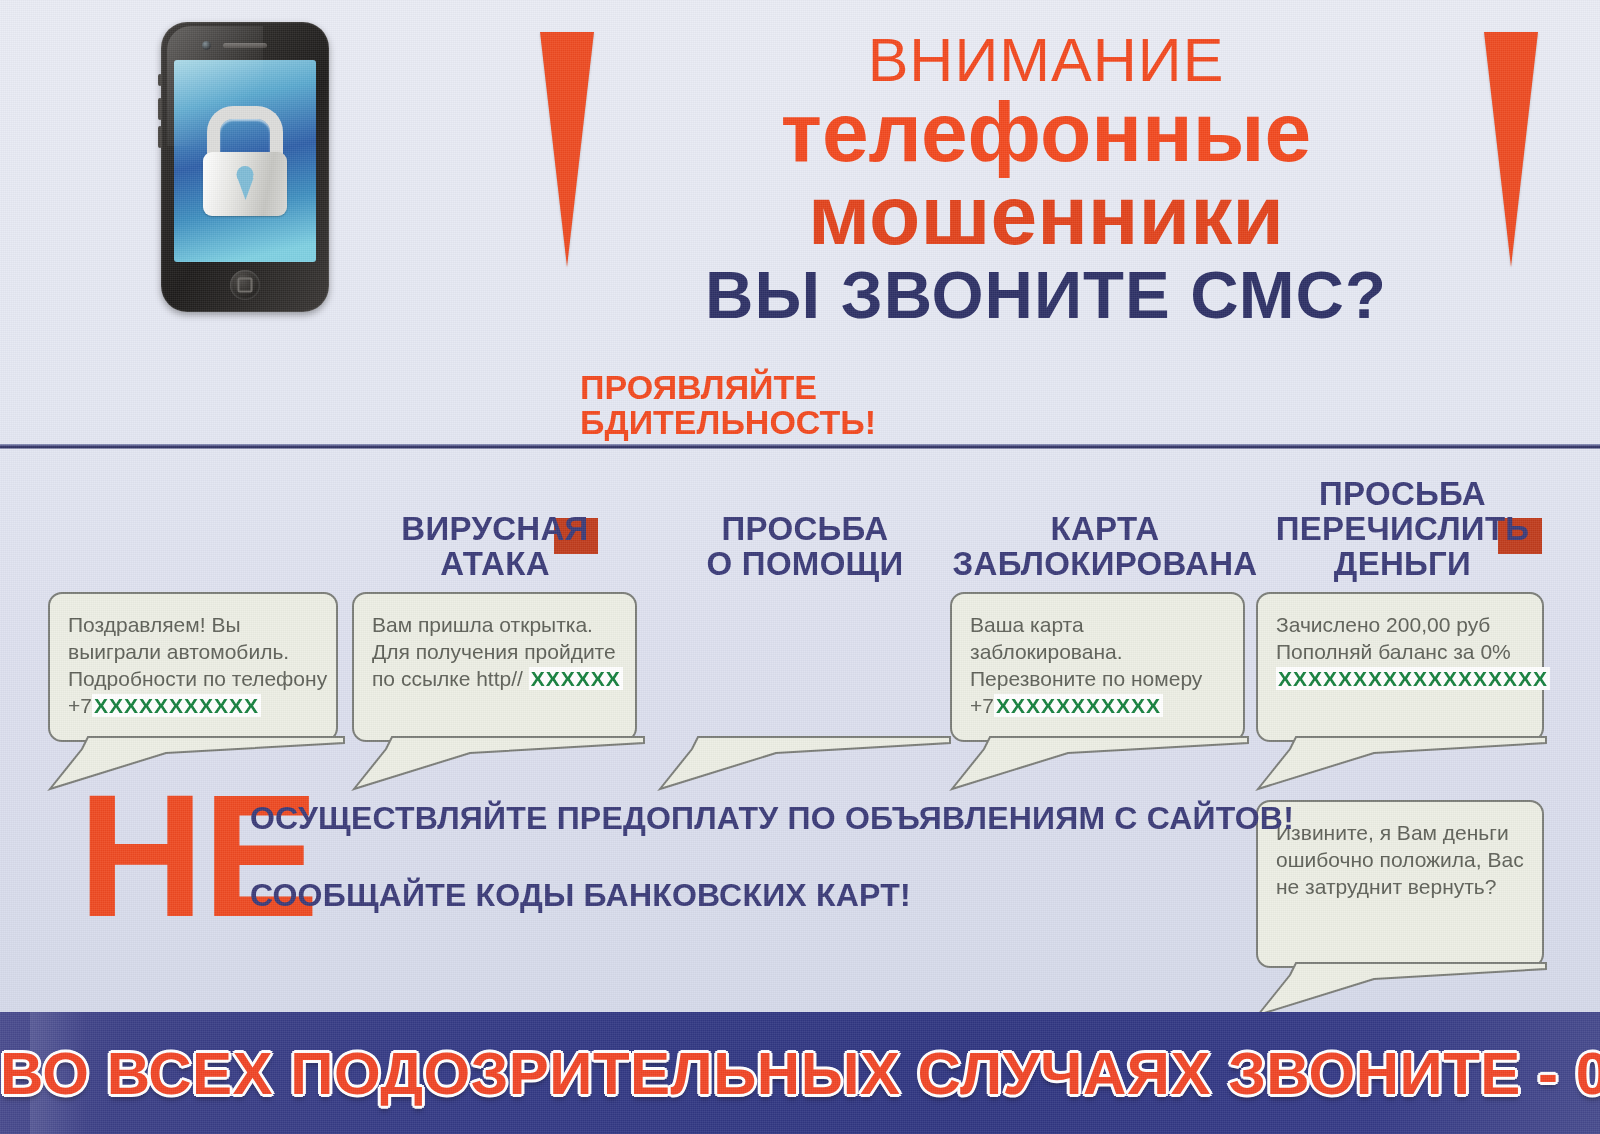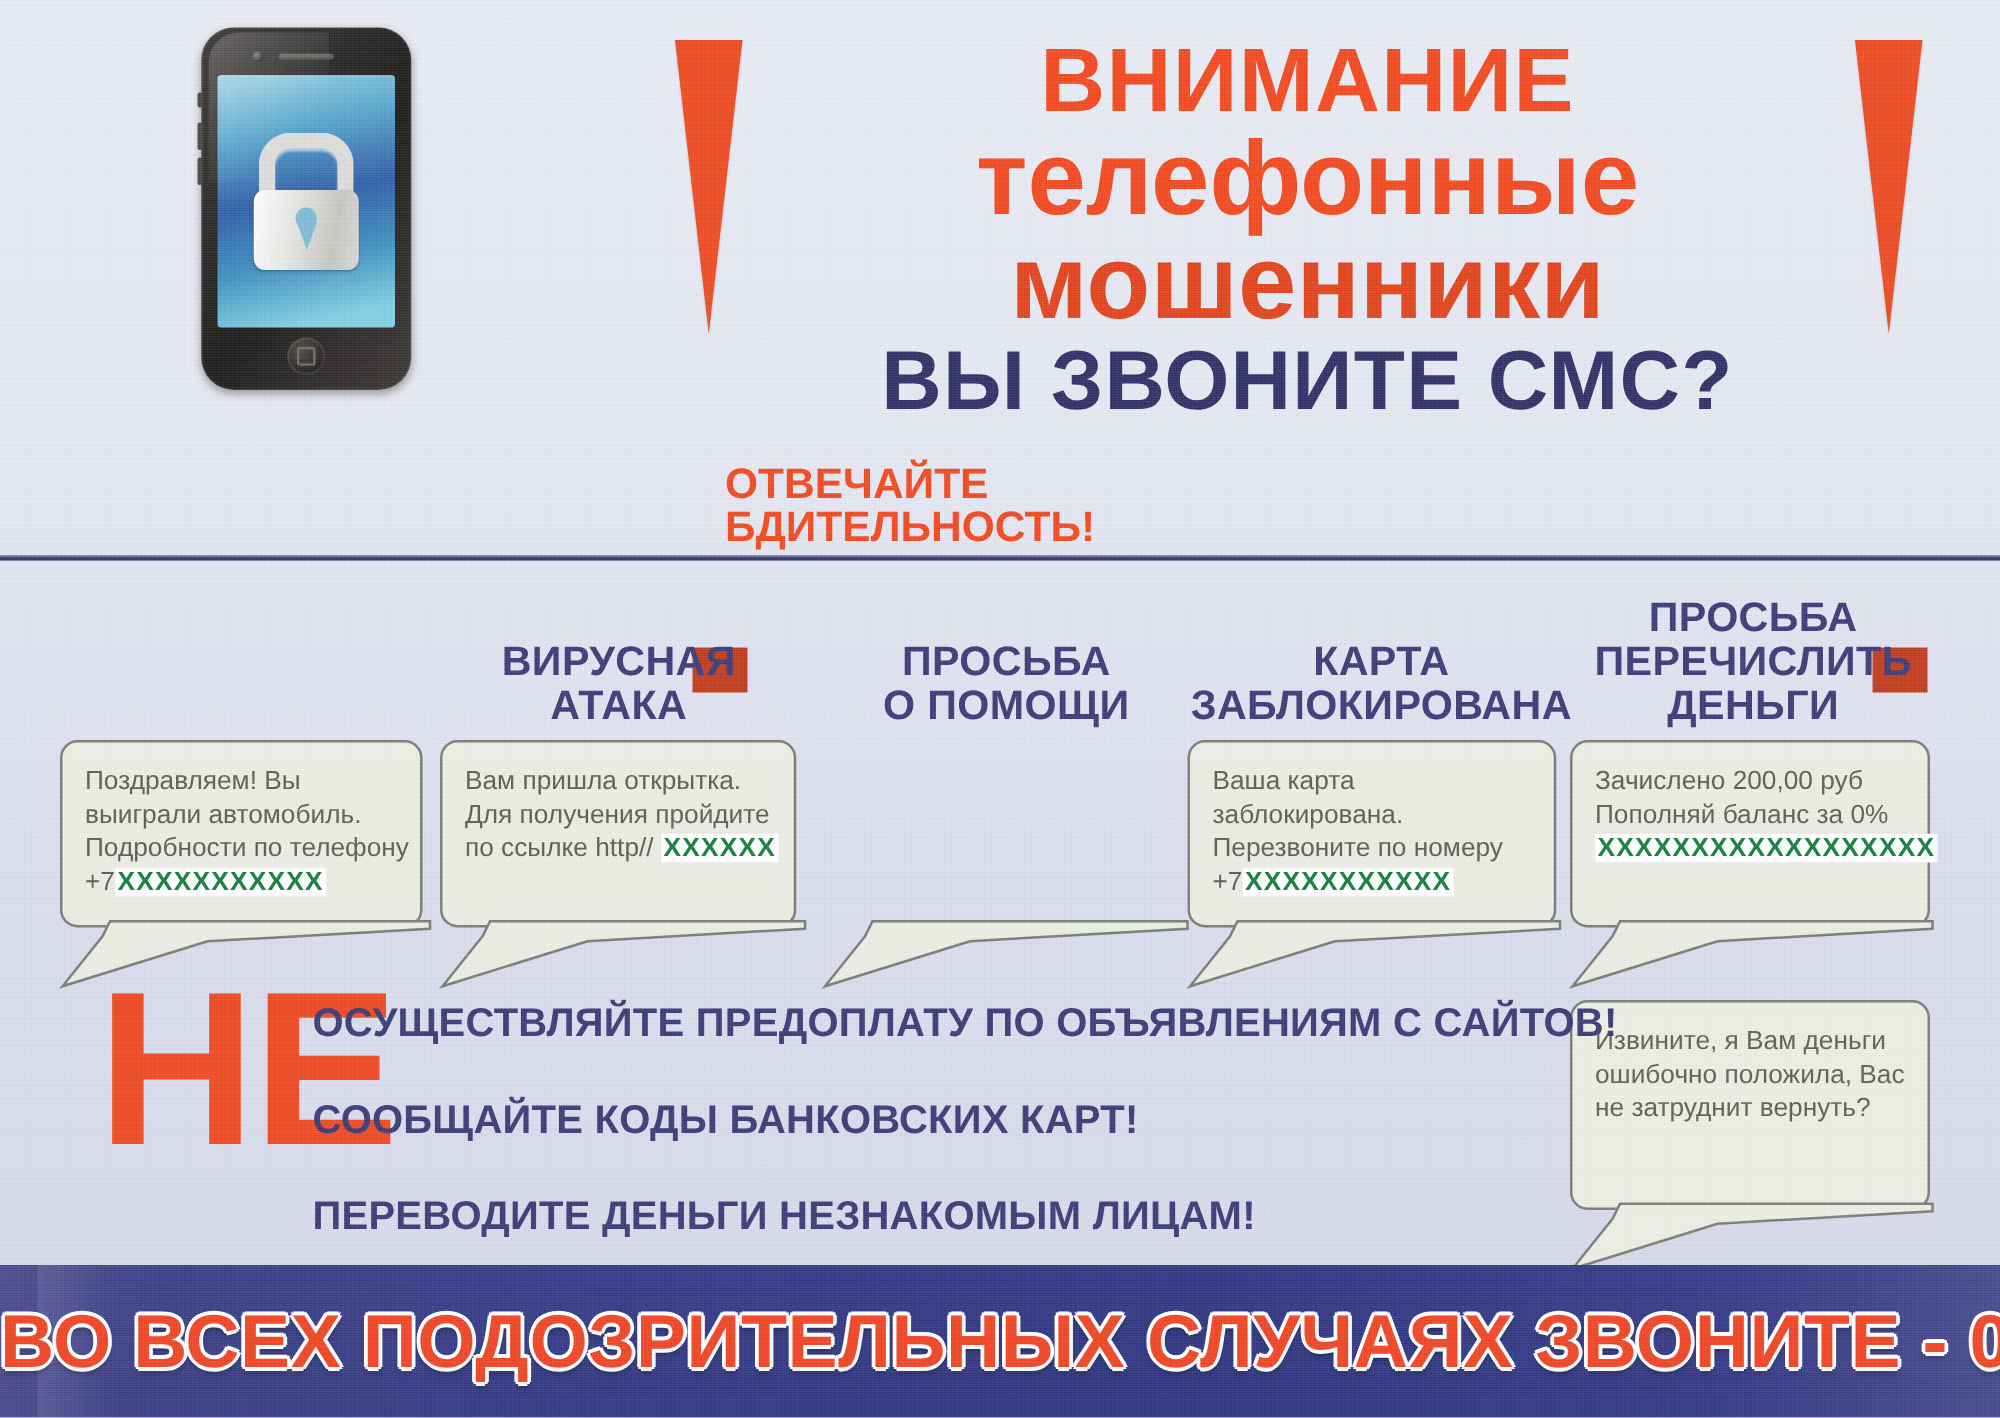--- a/index.html
+++ b/index.html
@@ -110,21 +110,21 @@
     filter:drop-shadow(0 1px 1px rgba(0,0,0,.18));
   }
   .excl .dot{
     margin:16px auto 0;width:44px;height:36px;background:#c03c1d;
   }
   .excl-left{left:0;}
   .excl-right{right:14px;}
 
   .hl-center{position:absolute;left:96px;top:0;width:820px;text-align:center;}
   .hl1{
-    color:#f2491f;font-weight:bold;font-size:72px;line-height:.92;
+    color:#f2491f;font-weight:normal;font-size:61px;line-height:.92;
     letter-spacing:1px;margin-top:14px;
   }
   .hl2{
     color:#f2491f;font-weight:bold;font-size:84px;line-height:.96;
     margin-top:4px;text-transform:lowercase;
   }
   .hl3{
     color:#e2431c;font-weight:bold;font-size:84px;line-height:.96;margin-top:2px;
   }
   .hl4{
@@ -265,21 +265,21 @@
       </div>
 
       <div class="hl-center">
         <div class="hl1">ВНИМАНИЕ</div>
         <div class="hl2">телефонные</div>
         <div class="hl3">мошенники</div>
         <div class="hl4">ВЫ ЗВОНИТЕ СМС?</div>
       </div>
 
       <div class="hl-bottom">
-        <div class="hl-vig">ОТВЕЧАЙТЕ
+        <div class="hl-vig">ПРОЯВЛЯЙТЕ
 БДИТЕЛЬНОСТЬ!</div>
       </div>
     </div>
   </div>
 
   <div class="divider"></div>
 
   <div class="cats">
     <div class="cat-h ch1">ВИРУСНАЯ
 АТАКА</div>
@@ -353,21 +353,20 @@
     <svg width="300" height="58" viewBox="0 0 300 58">
       <path d="M40,2 L290,2 L290,8 L118,18 L2,54 L34,14 Z" fill="#eceee4" stroke="#7b7d78" stroke-width="2"></path>
     </svg>
   </div>
 
   <div class="ne-wrap">
     <div class="ne-letter">НЕ</div>
     <div class="ne-list">
       <div class="ne-item">ОСУЩЕСТВЛЯЙТЕ ПРЕДОПЛАТУ ПО ОБЪЯВЛЕНИЯМ С САЙТОВ!</div>
       <div class="ne-item">СООБЩАЙТЕ КОДЫ БАНКОВСКИХ КАРТ!</div>
-      <div class="ne-item">ПЕРЕВОДИТЕ ДЕНЬГИ НЕЗНАКОМЫМ ЛИЦАМ!</div>
     </div>
   </div>
 
   <div class="banner">
     <div class="banner-text">ВО ВСЕХ ПОДОЗРИТЕЛЬНЫХ СЛУЧАЯХ ЗВОНИТЕ - 02</div>
   </div>
 
   <div id="grain"></div>
 </div>
 

